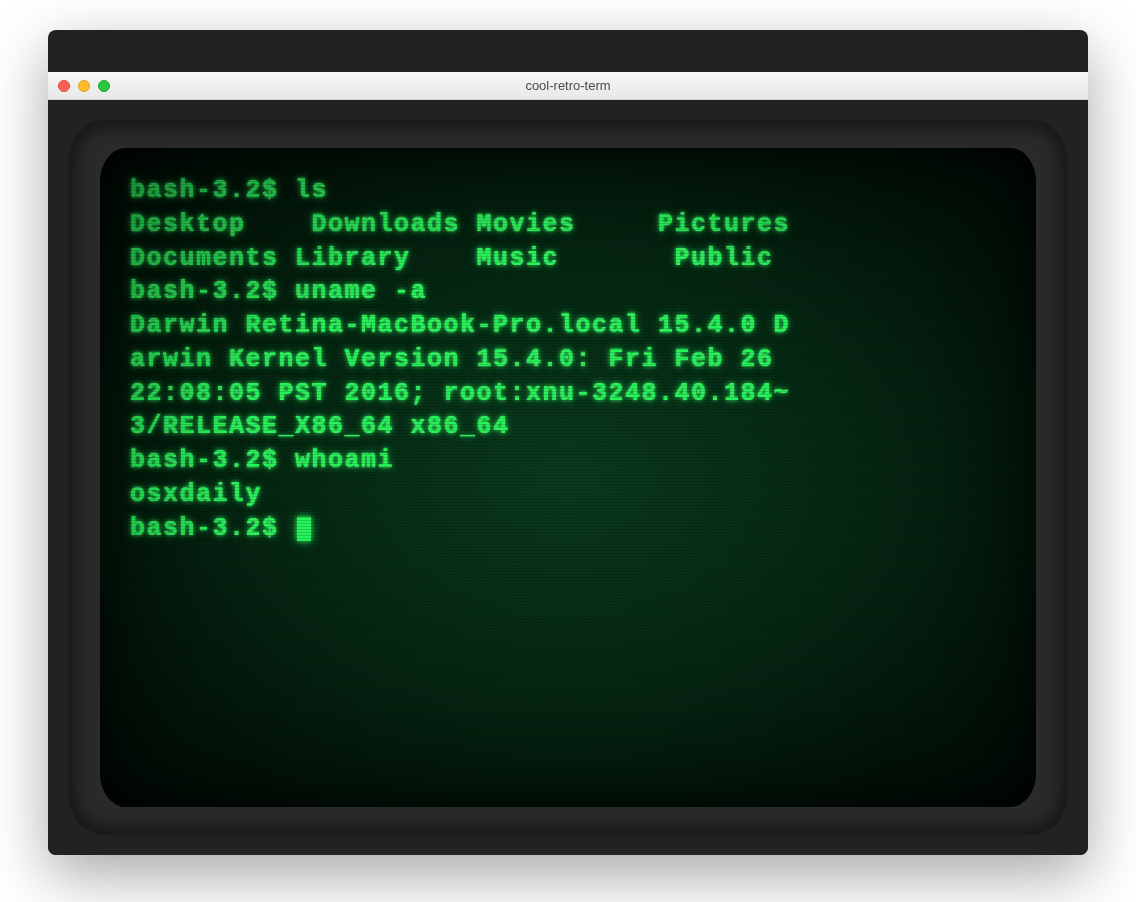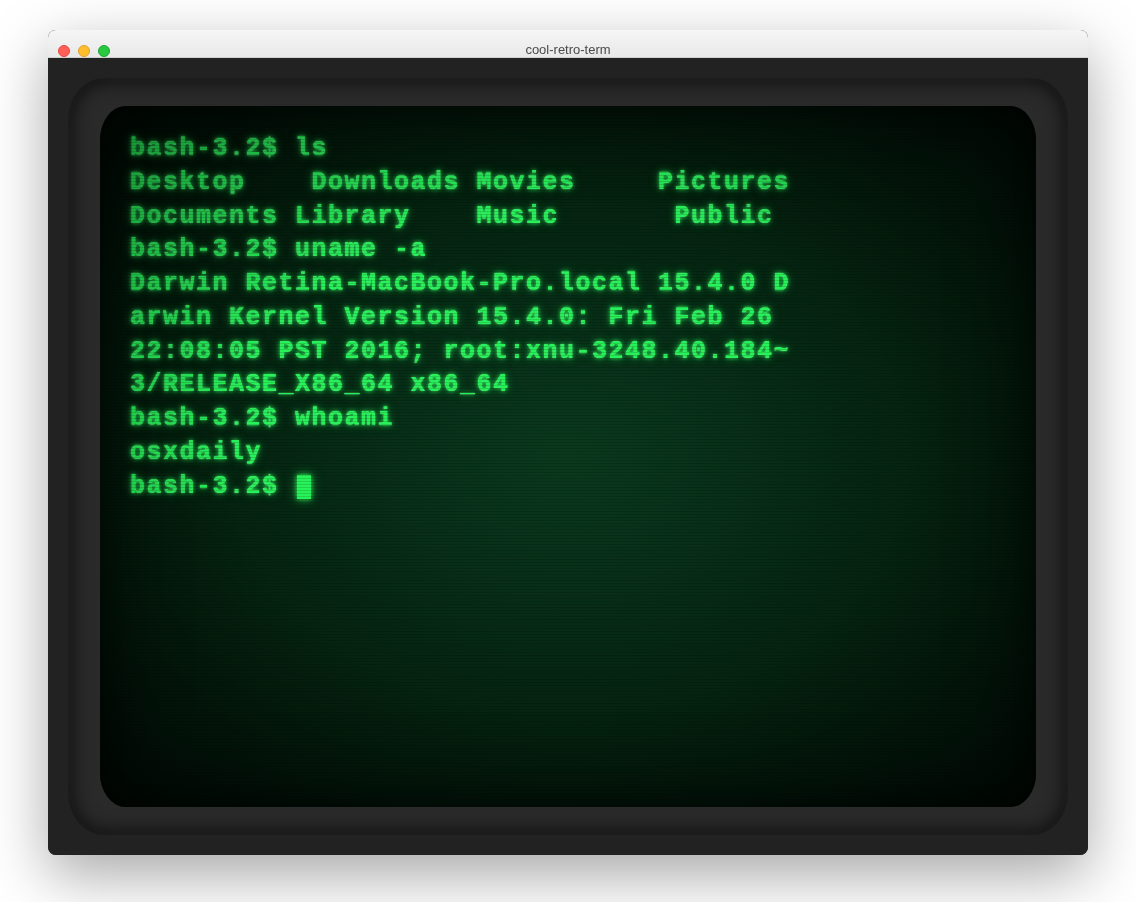--- a/index.html
+++ b/index.html
@@ -27,24 +27,25 @@
       box-shadow: 0 20px 60px rgba(0,0,0,0.35);
       overflow: hidden;
       display: flex;
       flex-direction: column;
     }
 
     .titlebar {
       height: 28px;
       background: linear-gradient(to bottom, #f6f6f6, #e8e8e8);
       display: flex;
-      align-items: flex-end;
+      align-items: center;
       padding: 0 10px;
       border-bottom: 1px solid #d0d0d0;
       position: relative;
+      margin-top: 42px;
     }
 
     .traffic-lights {
       display: flex;
       gap: 8px;
       align-items: center;
     }
 
     .light {
       width: 12px;

